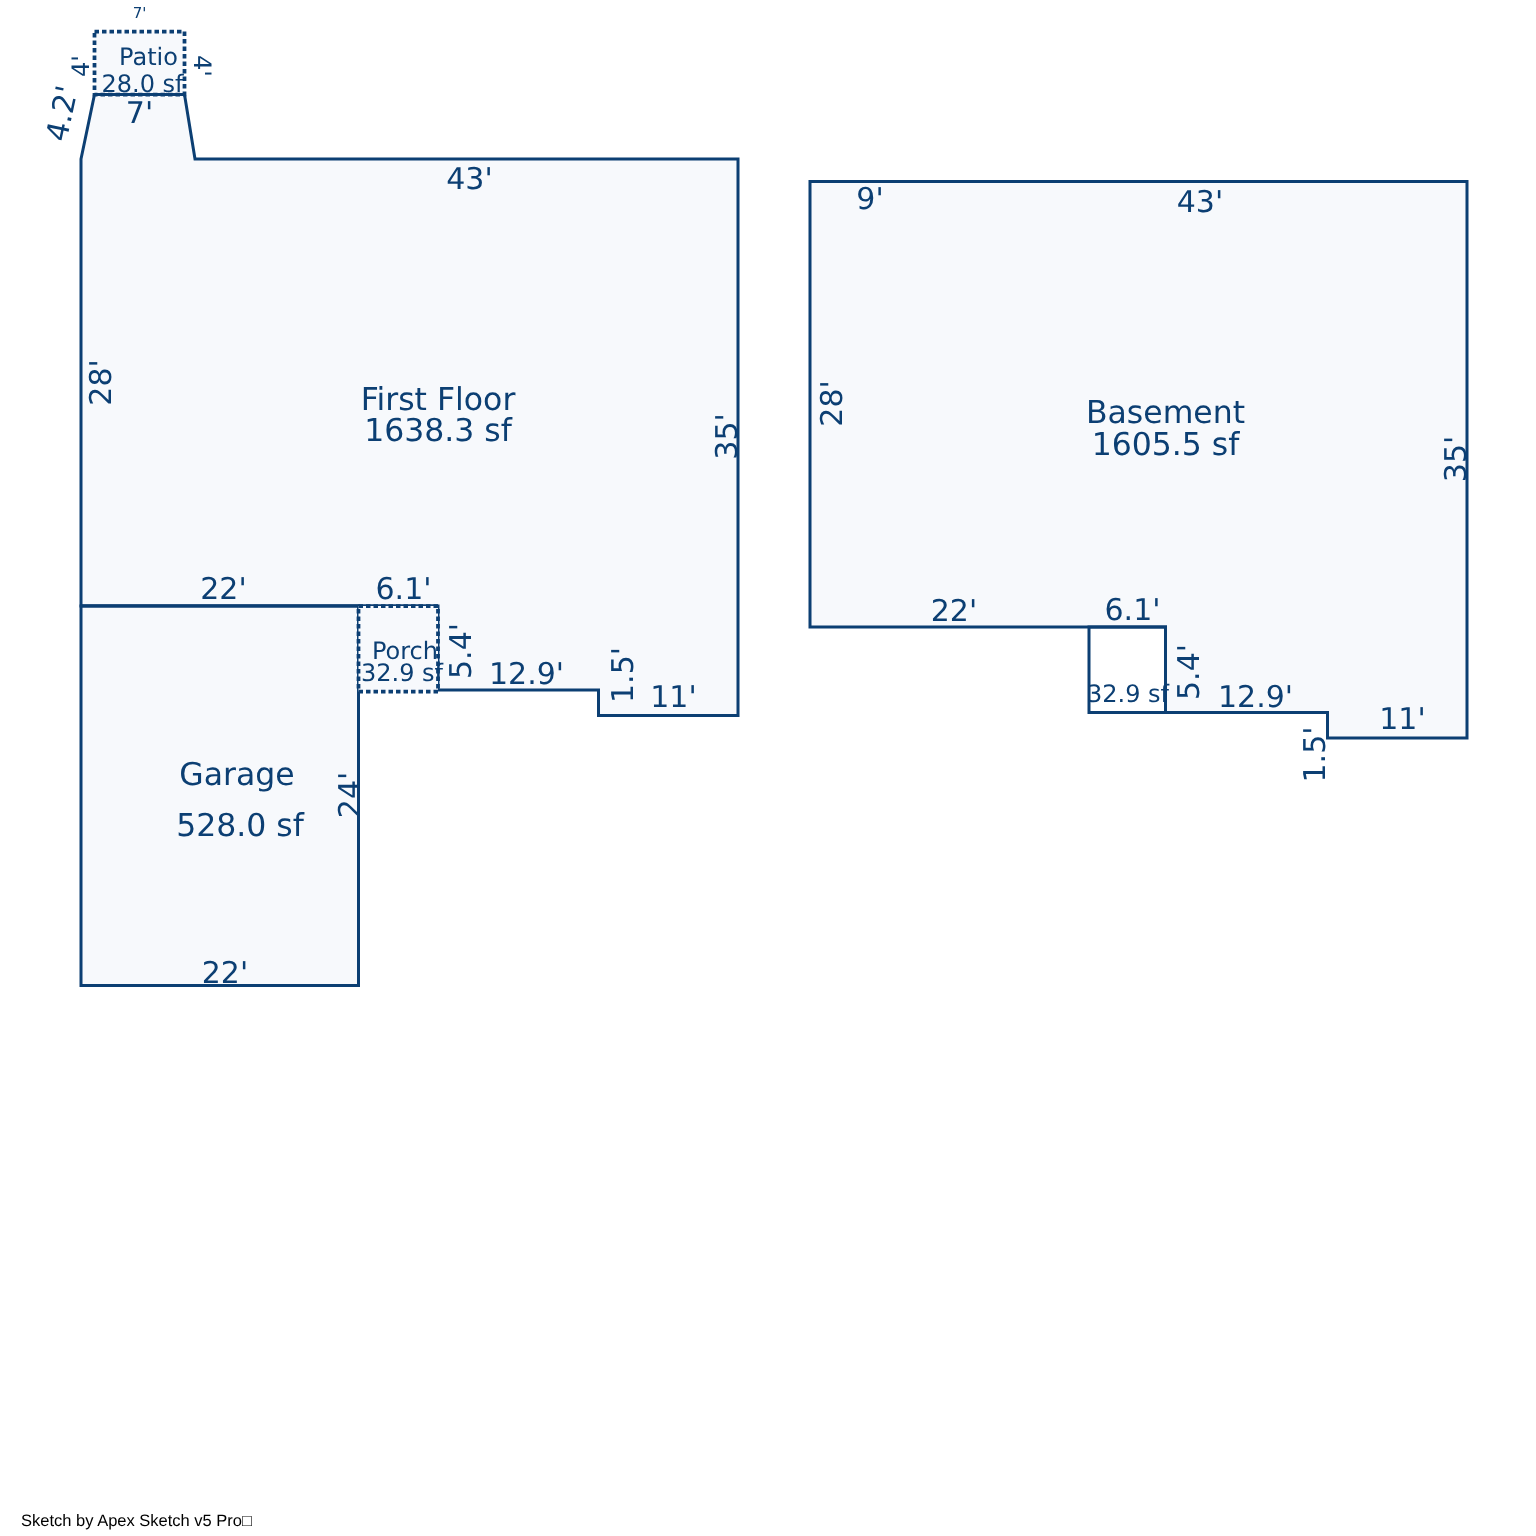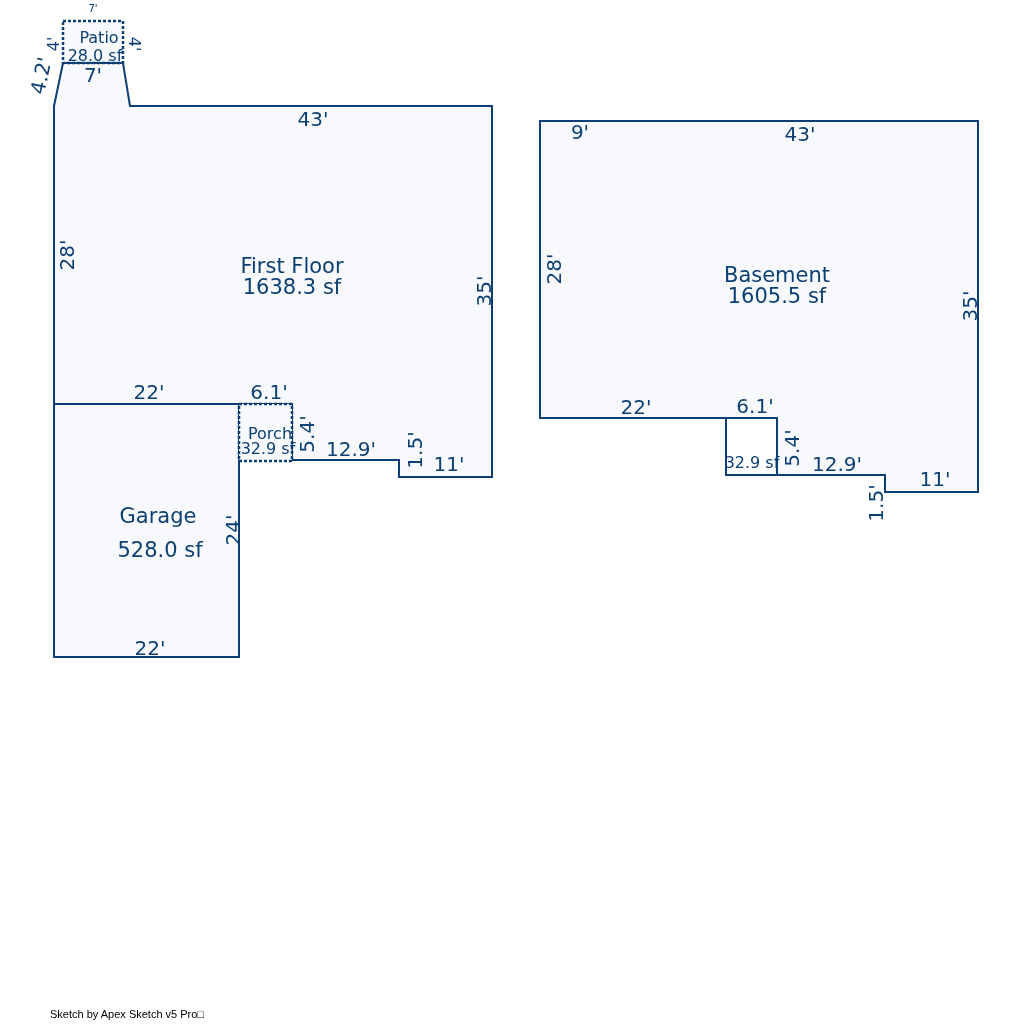--- a/index.html
+++ b/index.html
@@ -5,21 +5,21 @@
   html,body{margin:0;padding:0;background:#ffffff;}
   body{width:1024px;height:1024px;position:relative;overflow:hidden;font-family:"DejaVu Sans",sans-serif;}
   svg{position:absolute;left:0;top:0;}
   .area{fill:#f7f9fc;stroke:#0c3f73;stroke-width:2;}
   .dash{fill:#f7f9fc;stroke:#0c3f73;stroke-width:2.5;stroke-dasharray:3 2;}
   .line{fill:none;stroke:#0c3f73;stroke-width:2;}
   .lbl{fill:#0c3f73;font-family:"DejaVu Sans",sans-serif;font-size:21px;}
   .dim{fill:#0c3f73;font-family:"DejaVu Sans",sans-serif;font-size:20px;}
   .sm{fill:#0c3f73;font-family:"DejaVu Sans",sans-serif;font-size:16px;}
   .tiny{fill:#0c3f73;font-family:"DejaVu Sans",sans-serif;font-size:10px;}
-  .footer{position:absolute;left:14px;top:1008px;font-family:"Liberation Sans",sans-serif;font-size:11px;color:#000;margin-left:36px;}
+  .footer{position:absolute;left:14px;top:1008px;font-family:"Liberation Sans",sans-serif;font-size:11px;color:#000;}
 </style>
 </head>
 <body>
 
 <svg width="1024" height="1024" viewBox="0 0 1024 1024">
 
   <g>
     <path class="area" d="M54,106 L63,63 L123,63 L130,106 L492,106 L492,477 L399,477 L399,460 L292,460 L292,404 L54,404 Z"></path>
     <text class="lbl" x="292" y="273" text-anchor="middle">First Floor</text>
     <text class="lbl" x="292" y="294" text-anchor="middle">1638.3 sf</text>

